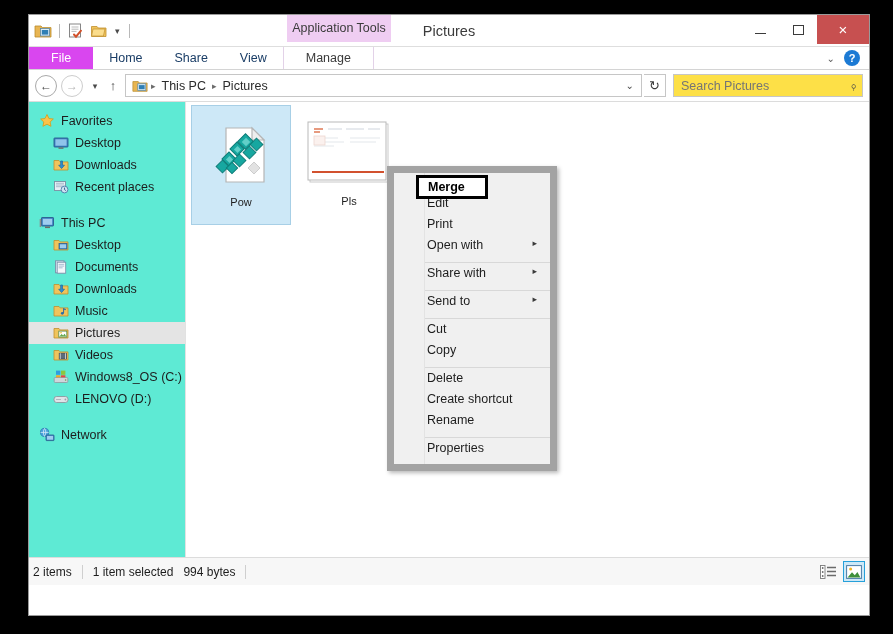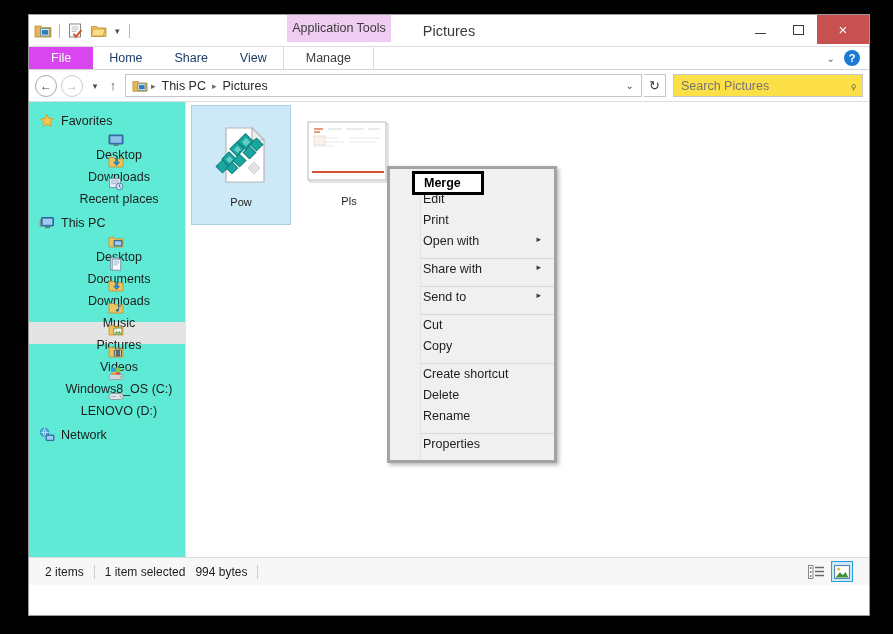--- a/index.html
+++ b/index.html
@@ -204,21 +204,21 @@
     overflow: hidden;
     position: relative;
   }
   .nav-item {
     height: 22px;
     display: flex; align-items: center;
     padding-left: 10px;
     cursor: default;
     white-space: nowrap;
   }
-  .nav-item.child { padding-left: 24px; flex-direction: column; }
+  .nav-item.child { padding-left: 24px; }
   .nav-item.selected { background: #e4e4e4; }
   .nav-ico {
     width: 16px; height: 16px;
     margin-right: 6px;
     flex: 0 0 16px;
     display: block;
   }
   .nav-gap { height: 14px; }
 
   
@@ -249,21 +249,21 @@
     white-space: nowrap;
     overflow: hidden;
   }
 
   
   .ctxmenu {
     position: absolute;
     left: 201px; top: 64px;
     width: 170px;
     background: #f0f0f0;
-    border: 3px solid #a3a3a3;
+    border: 7px solid #a3a3a3;
     box-shadow: 2px 2px 4px rgba(0,0,0,0.28);
     padding: 2px 0;
     z-index: 40;
   }
   .ctxmenu::before {
     content: "";
     position: absolute;
     left: 0; top: 0; bottom: 0;
     width: 30px;
     background: #f0f0f0;
@@ -309,21 +309,21 @@
     cursor: default;
   }
 
   
   .statusbar {
     position: relative;
     height: 28px;
     border-top: 1px solid #dcdcdc;
     background: #f7f7f7;
     display: flex; align-items: center;
-    padding: 0 12px;
+    padding: 0 0;
     font-size: 12px; color: #1d1d1d;
   }
   .st-seg { padding: 0 10px; }
   .st-seg:first-child { padding-left: 4px; }
   .st-div { width: 1px; height: 14px; background: #cfcfcf; }
   .status-right {
     margin-left: auto;
     display: flex; align-items: center; gap: 4px;
     padding-right: 4px;
   }
@@ -638,24 +638,24 @@
         <div class="ctx-item">
           <span>Cut</span>
         </div>
         <div class="ctx-item">
           <span>Copy</span>
         </div>
 
         <div class="ctx-sep"></div>
 
         <div class="ctx-item">
+          <span>Delete</span>
+        </div>
+        <div class="ctx-item">
           <span>Create shortcut</span>
-        </div>
-        <div class="ctx-item">
-          <span>Delete</span>
         </div>
         <div class="ctx-item">
           <span>Rename</span>
         </div>
 
         <div class="ctx-sep"></div>
 
         <div class="ctx-item">
           <span>Properties</span>
         </div>

